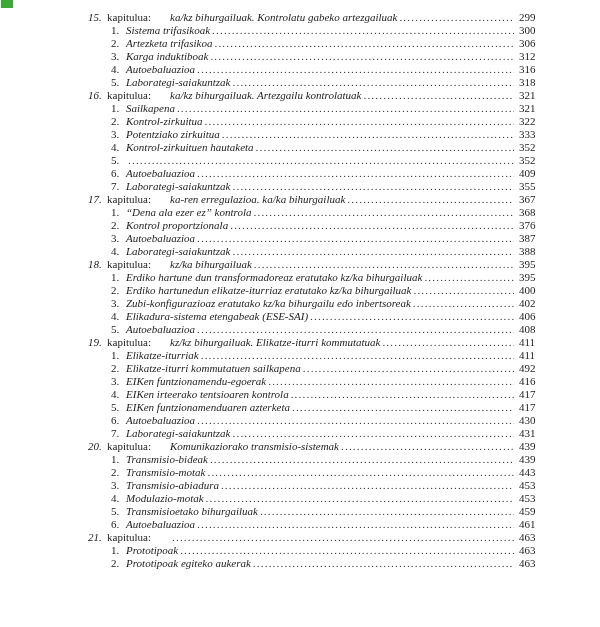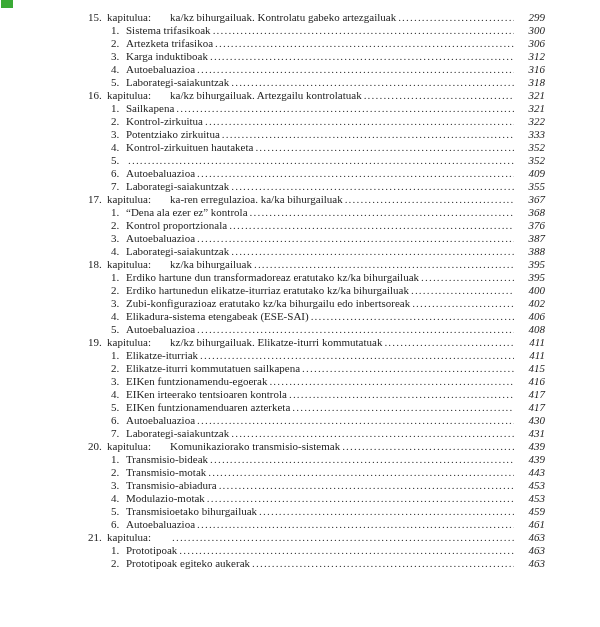--- a/index.html
+++ b/index.html
@@ -25,46 +25,46 @@
   .toc {
     padding: 11px 55px 0 0;
     font-size: 11px;
     line-height: 13px;
   }
   .row {
     display: flex;
     align-items: baseline;
   }
   .row.chapter { padding-left: 88px; }
-  .row.chapter .num { flex: none; width: 19px; }
+  .row.chapter .num { flex: none; width: 19px; font-style: italic; }
   .row.chapter .klabel { flex: none; margin-right: 19px; }
   .row.item { padding-left: 111px; }
   .row.item .num { flex: none; width: 15px; }
   .title {
     flex: none;
     white-space: pre;
+    font-style: italic;
   }
   .leader {
     flex: 1 1 auto;
     overflow: hidden;
     white-space: nowrap;
     margin-left: 2px;
     margin-right: 5px;
     color: #333333;
   }
   .leader::after {
     content: "...................................................................................................................................................................";
     letter-spacing: 1.2px;
   }
   .page {
     flex: none;
     width: 26px;
-    text-align: right;
+    text-align: left;
     white-space: nowrap;
-    font-style: italic;
   }
 </style>
 </head>
 <body style="background: rgb(255, 255, 255); color: rgb(29, 29, 29);">
 
 <div class="corner-marker" style="background: rgb(58, 170, 53);"></div>
 
 <div class="toc" id="toc">
     <div class="row chapter">
     <span class="num">15.</span>
@@ -229,21 +229,21 @@
     <div class="row item">
     <span class="num">1.</span>
     <span class="title">Elikatze-iturriak</span>
     <span class="leader"></span>
     <span class="page">411</span>
   </div>
     <div class="row item">
     <span class="num">2.</span>
     <span class="title">Elikatze-iturri kommutatuen sailkapena</span>
     <span class="leader"></span>
-    <span class="page">415</span>
+    <span class="page">492</span>
   </div>
     <div class="row item">
     <span class="num">3.</span>
     <span class="title">EIKen funtzionamendu-egoerak</span>
     <span class="leader"></span>
     <span class="page">416</span>
   </div>
     <div class="row item">
     <span class="num">4.</span>
     <span class="title">EIKen irteerako tentsioaren kontrola</span>

